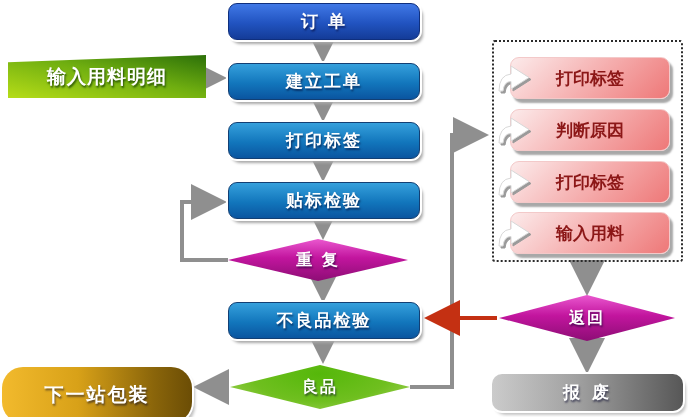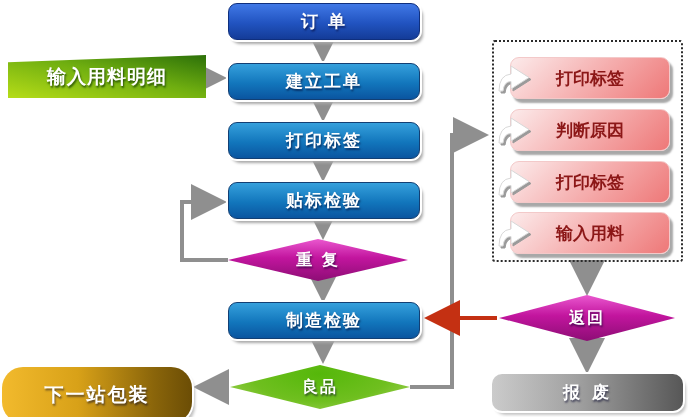--- a/index.html
+++ b/index.html
@@ -111,21 +111,21 @@
   <div class="node blue" style="top:122px;">
     <span>打印标签</span>
   </div>
   <div class="node blue" style="top:182px;justify-content:center;">
     <span>贴标检验</span>
   </div>
   <div class="node diamond magenta" style="left:228px;top:239px;width:180px;height:42px;text-align:center;">
     <span>重 复</span>
   </div>
   <div class="node blue" style="top:302px;">
-    <span>制造检验</span>
+    <span>不良品检验</span>
   </div>
   <div class="node diamond greendia" style="left:230px;top:365px;width:180px;height:44px;">
     <span>良品</span>
   </div>
 
   <div class="node green-flag">
     <span>输入用料明细</span>
   </div>
   <div class="node gold">
     <span>下一站包装</span>

